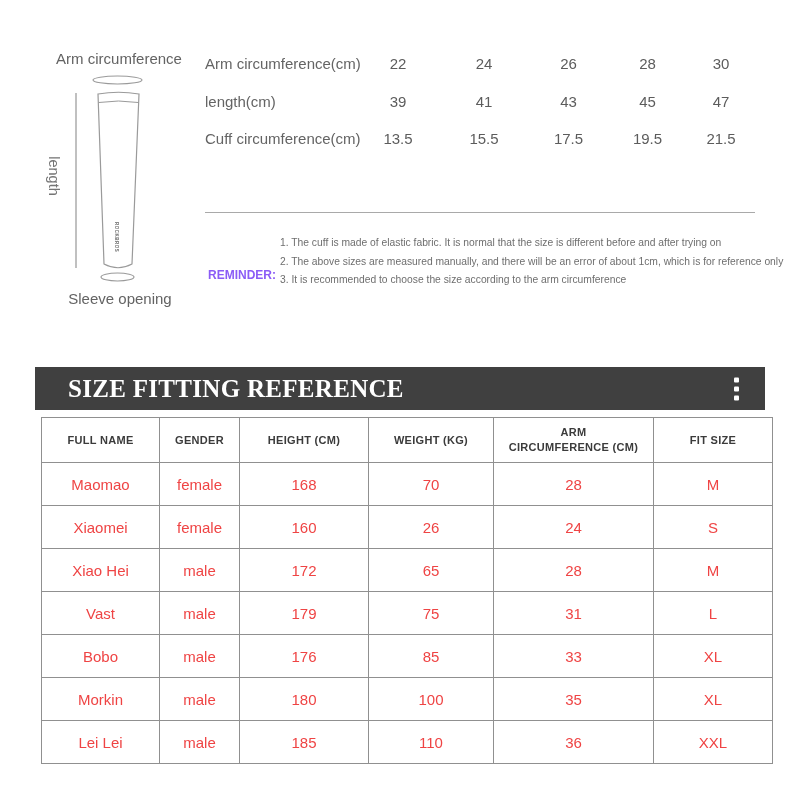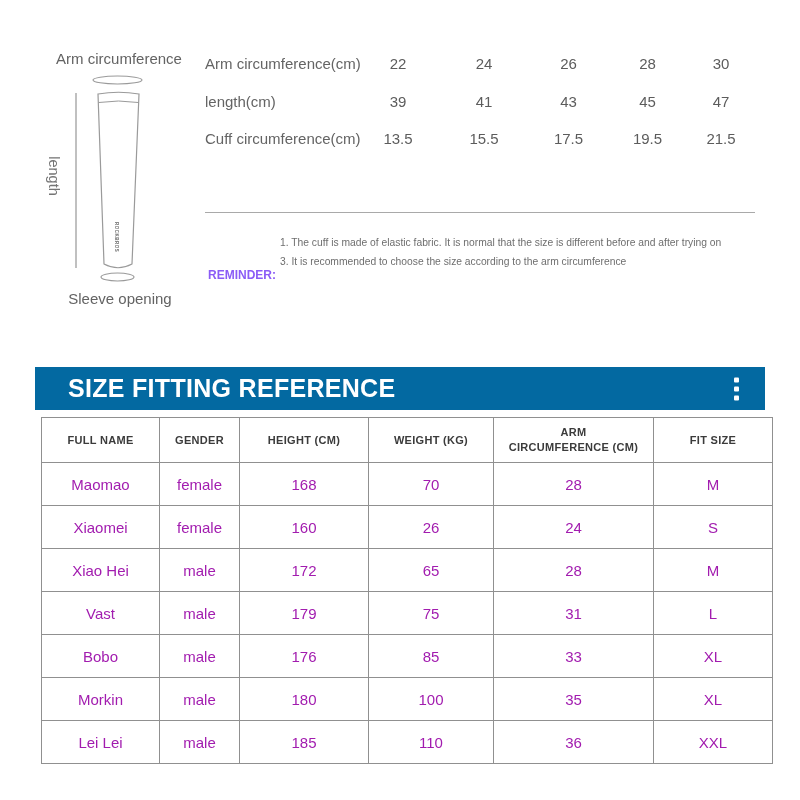--- a/index.html
+++ b/index.html
@@ -45,21 +45,21 @@
   .kebab{position:absolute;right:26px;top:50%;transform:translateY(-50%);
     display:flex;flex-direction:column;gap:4px;}
   .kebab i{display:block;width:5px;height:5px;border-radius:1px;background:#ffffff;}
 
   .fit-table{position:absolute;left:41px;top:417px;width:731px;
     border-collapse:collapse;table-layout:fixed;}
   .fit-table th,.fit-table td{border:1px solid #909090;text-align:center;
     vertical-align:middle;padding:0 4px;}
   .fit-table th{height:44px;font-size:11px;font-weight:bold;color:#3b3b3b;
     letter-spacing:0.3px;}
-  .fit-table td{height:42px;font-size:15px;color:#a21caf;font-weight:normal;}
+  .fit-table td{height:42px;font-size:15px;color:#ef4444;font-weight:normal;}
   .preline{white-space:pre-line;line-height:15px;}
 </style>
 </head>
 <body>
 
 <div class="page">
 
   <div class="diag-top-label">Arm circumference</div>
 
   <svg class="sleeve-svg" width="170" height="212" viewBox="0 0 170 212" xmlns="http://www.w3.org/2000/svg">
@@ -100,25 +100,26 @@
       <div class="sval">21.5</div>
     </div>
   </div>
 
   <div class="divider"></div>
 
   <div class="reminder">
     <div class="rem-label">REMINDER:</div>
     <div class="rem-notes">
       <div>1. The cuff is made of elastic fabric. It is normal that the size is different before and after trying on</div>
+      <div>2. The above sizes are measured manually, and there will be an error of about 1cm, which is for reference only</div>
       <div>3. It is recommended to choose the size according to the arm circumference</div>
     </div>
   </div>
 
-  <div class="fit-header" style="background:#0369a1;">
+  <div class="fit-header" style="background:#404040;font-family:Liberation Serif, serif;">
     <span class="fit-title" style="color:#ffffff;">SIZE FITTING REFERENCE</span>
     <span class="kebab">
         <i></i>
         <i></i>
         <i></i>
       </span>
   </div>
 
   <table class="fit-table">
     <colgroup>

